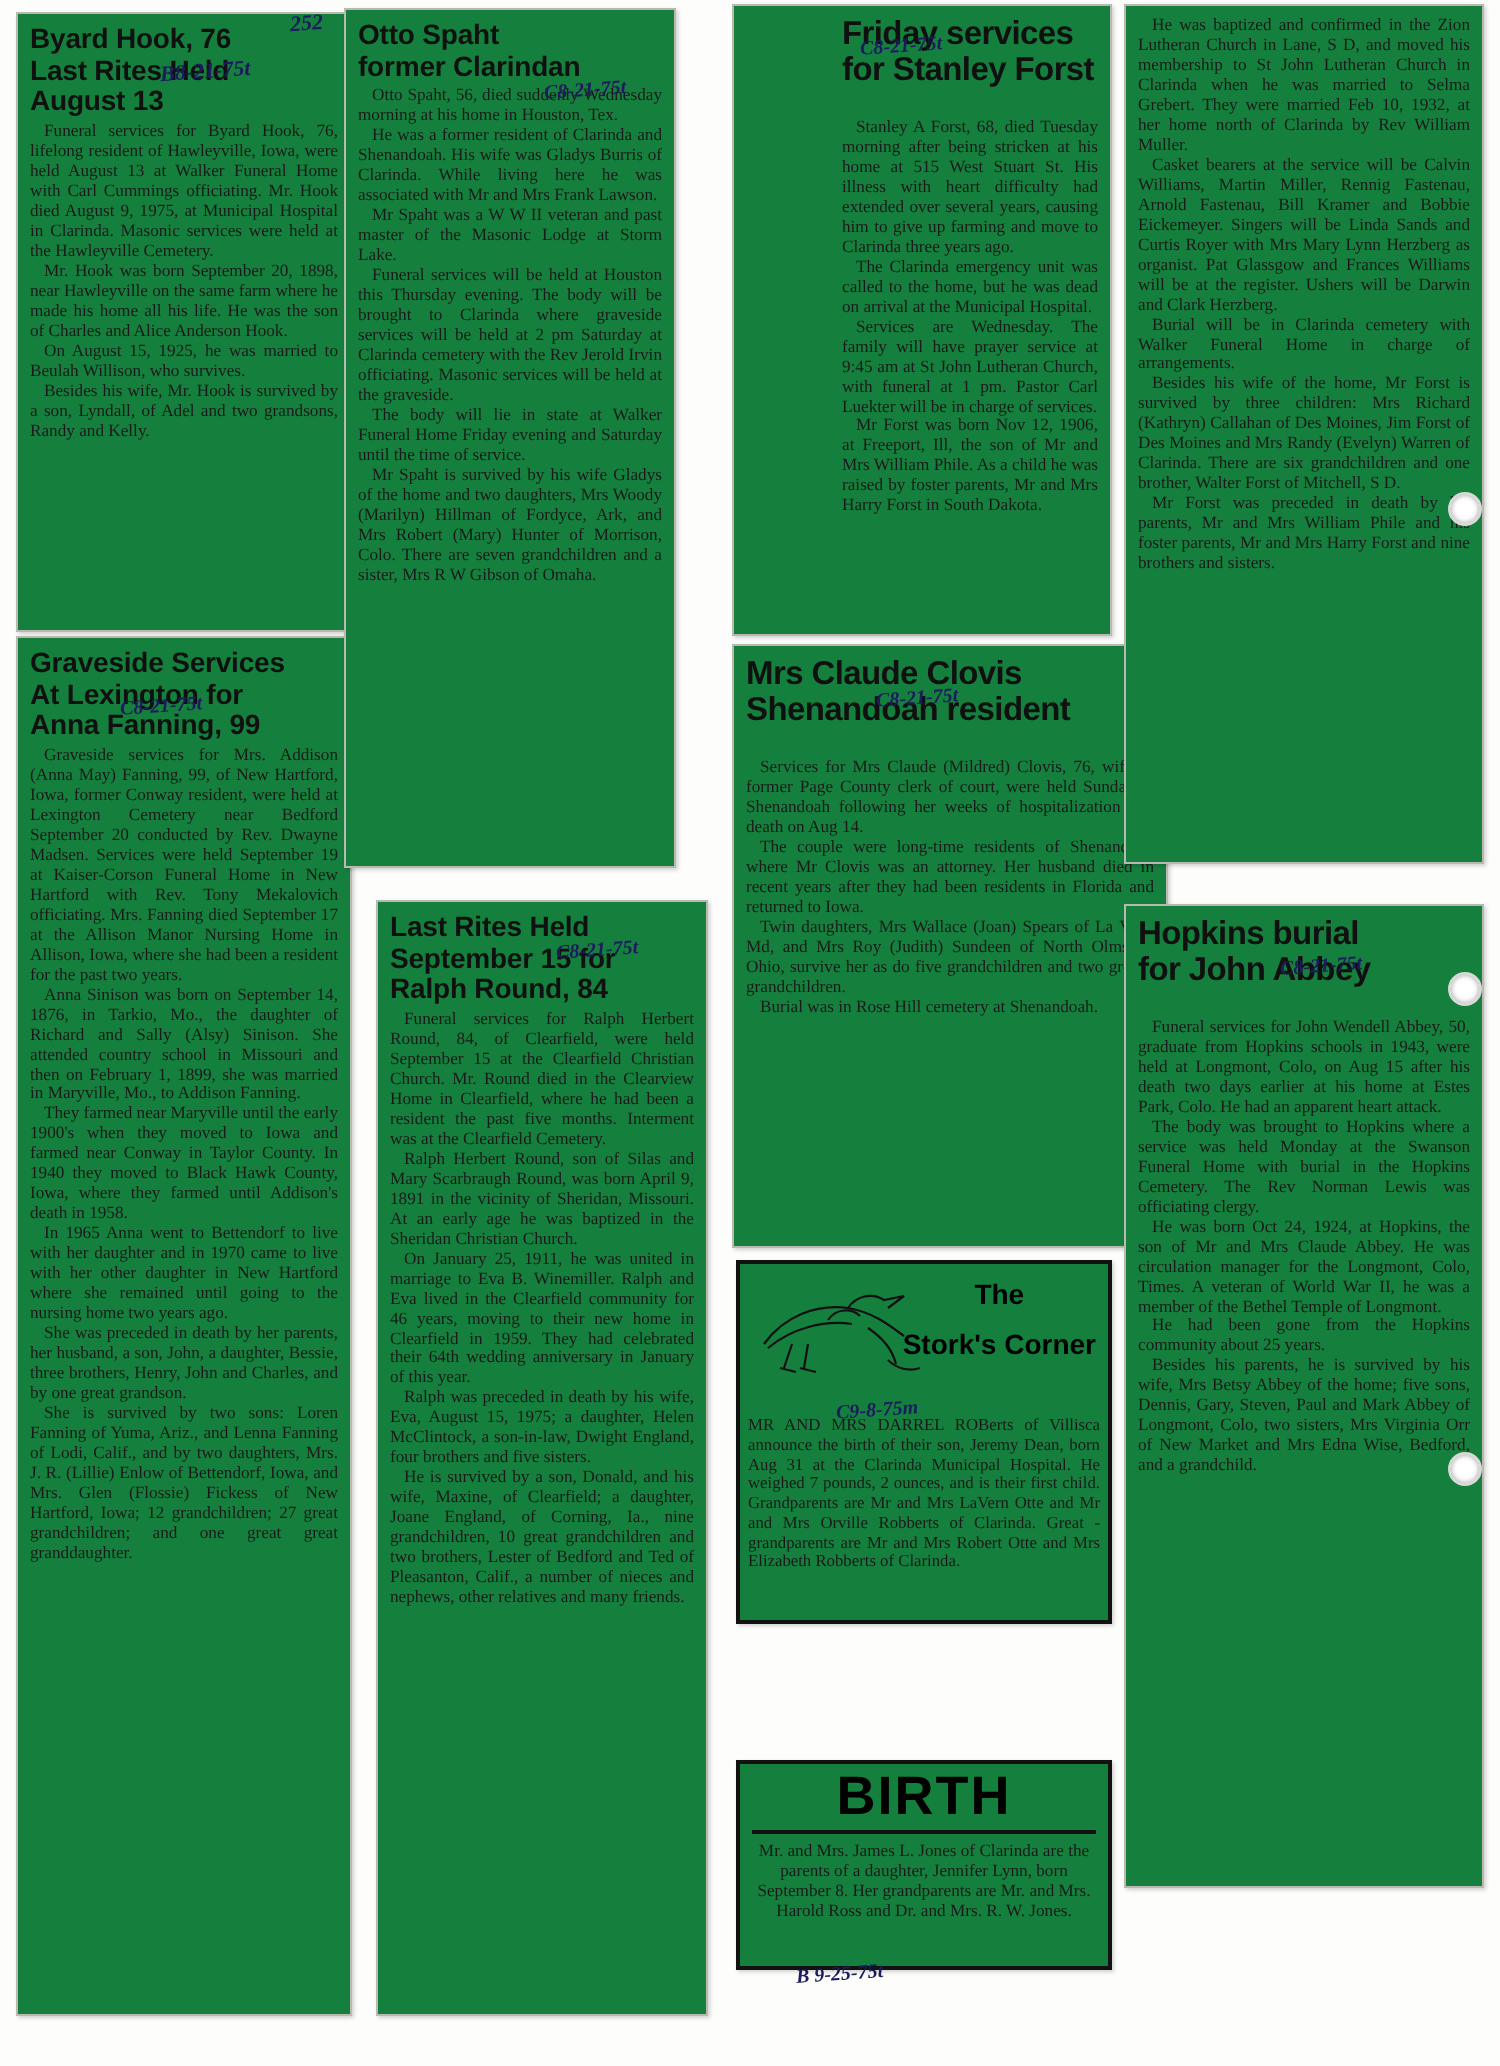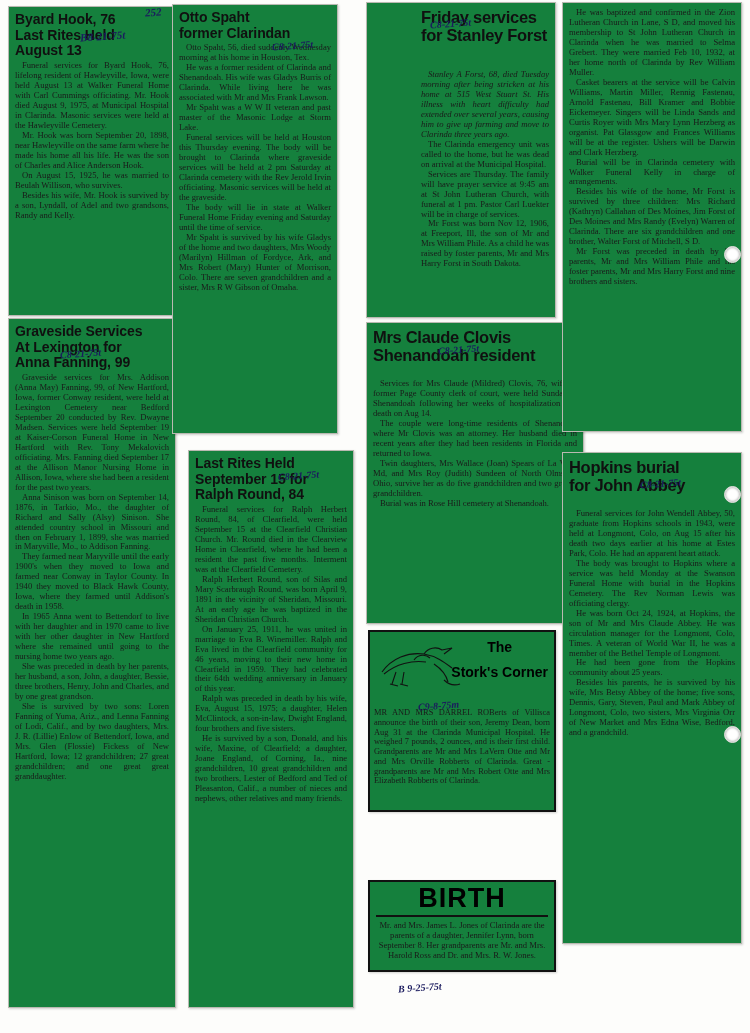--- a/index.html
+++ b/index.html
@@ -173,23 +173,23 @@
       <p class="body">Ralph was preceded in death by his wife, Eva, August 15, 1975; a daughter, Helen McClintock, a son-in-law, Dwight England, four brothers and five sisters.</p>
       <p class="body">He is survived by a son, Donald, and his wife, Maxine, of Clearfield; a daughter, Joane England, of Corning, Ia., nine grandchildren, 10 great grandchildren and two brothers, Lester of Bedford and Ted of Pleasanton, Calif., a number of nieces and nephews, other relatives and many friends.</p>
     </div>
   </div>
 
   <div class="clip col" style="left:366px; top:2px; width:190px; height:316px;padding-left:48px;">
     <div class="clip-inner">
       <div class="hl bigger">
         <div>Friday services for Stanley Forst</div>
       </div>
-      <p class="body" style="margin-top:25px;font-style:italic;">Stanley A Forst, 68, died Tuesday morning after being stricken at his home at 515 West Stuart St. His illness with heart difficulty had extended over several years, causing him to give up farming and move to Clarinda three years ago.</p>
+      <p class="body" style="margin-top:14px;">Stanley A Forst, 68, died Tuesday morning after being stricken at his home at 515 West Stuart St. His illness with heart difficulty had extended over several years, causing him to give up farming and move to Clarinda three years ago.</p>
       <p class="body">The Clarinda emergency unit was called to the home, but he was dead on arrival at the Municipal Hospital.</p>
-      <p class="body">Services are Thursday. The family will have prayer service at 9:45 am at St John Lutheran Church, with funeral at 1 pm. Pastor Carl Luekter will be in charge of services.</p>
+      <p class="body">Services are Wednesday. The family will have prayer service at 9:45 am at St John Lutheran Church, with funeral at 1 pm. Pastor Carl Luekter will be in charge of services.</p>
       <p class="body">Mr Forst was born Nov 12, 1906, at Freeport, Ill, the son of Mr and Mrs William Phile. As a child he was raised by foster parents, Mr and Mrs Harry Forst in South Dakota.</p>
     </div>
   </div>
 
   <div class="clip col" style="left:366px; top:322px; width:218px; height:302px;">
     <div class="clip-inner">
       <div class="hl bigger">
         <div>Mrs Claude Clovis</div>
         <div>Shenandoah resident</div>
       </div>
@@ -216,31 +216,31 @@
         </g>
       </svg>
       <div class="stork-title" style="position:absolute; right:2px; top:4px;text-align:center;">
         <span>The</span>
         <span style="margin-top:10px;">Stork's  Corner</span>
       </div>
     </div>
     <p class="body noind" style="margin-top:16px; font-size:8.4px;">MR AND MRS DARREL ROBerts of Villisca announce the birth of their son, Jeremy Dean, born Aug 31 at the Clarinda Municipal Hospital. He weighed 7 pounds, 2 ounces, and is their first child. Grandparents are Mr and Mrs LaVern Otte and Mr and Mrs Orville Robberts of Clarinda. Great - grandparents are Mr and Mrs Robert Otte and Mrs Elizabeth Robberts of Clarinda.</p>
   </div>
 
-  <div class="clip col birth-box" style="left:368px; top:880px; width:188px; height:92px;">
+  <div class="clip col birth-box" style="left:368px; top:880px; width:188px; height:105px;">
     <div class="birth-word">BIRTH</div>
     <div style="height:2px; background:#111; margin:1px 6px 4px 6px;"></div>
     <p class="body noind" style="padding:0 6px; text-align:center;">Mr. and Mrs. James L. Jones of Clarinda are the parents of a daughter, Jennifer Lynn, born September 8. Her grandparents are Mr. and Mrs. Harold Ross and Dr. and Mrs. R. W. Jones.</p>
   </div>
 
   <div class="clip col" style="left:562px; top:2px; width:180px; height:430px;">
     <div class="clip-inner">
       <p class="body">He was baptized and confirmed in the Zion Lutheran Church in Lane, S D, and moved his membership to St John Lutheran Church in Clarinda when he was married to Selma Grebert. They were married Feb 10, 1932, at her home north of Clarinda by Rev William Muller.</p>
       <p class="body">Casket bearers at the service will be Calvin Williams, Martin Miller, Rennig Fastenau, Arnold Fastenau, Bill Kramer and Bobbie Eickemeyer. Singers will be Linda Sands and Curtis Royer with Mrs Mary Lynn Herzberg as organist. Pat Glassgow and Frances Williams will be at the register. Ushers will be Darwin and Clark Herzberg.</p>
-      <p class="body">Burial will be in Clarinda cemetery with Walker Funeral Kelly in charge of arrangements.</p>
+      <p class="body">Burial will be in Clarinda cemetery with Walker Funeral Home in charge of arrangements.</p>
       <p class="body">Besides his wife of the home, Mr Forst is survived by three children: Mrs Richard (Kathryn) Callahan of Des Moines, Jim Forst of Des Moines and Mrs Randy (Evelyn) Warren of Clarinda. There are six grandchildren and one brother, Walter Forst of Mitchell, S D.</p>
       <p class="body">Mr Forst was preceded in death by his parents, Mr and Mrs William Phile and his foster parents, Mr and Mrs Harry Forst and nine brothers and sisters.</p>
     </div>
   </div>
 
   <div class="clip col" style="left:562px; top:452px; width:180px; height:492px;">
     <div class="clip-inner">
       <div class="hl bigger">
         <div>Hopkins burial</div>
         <div>for John Abbey</div>

